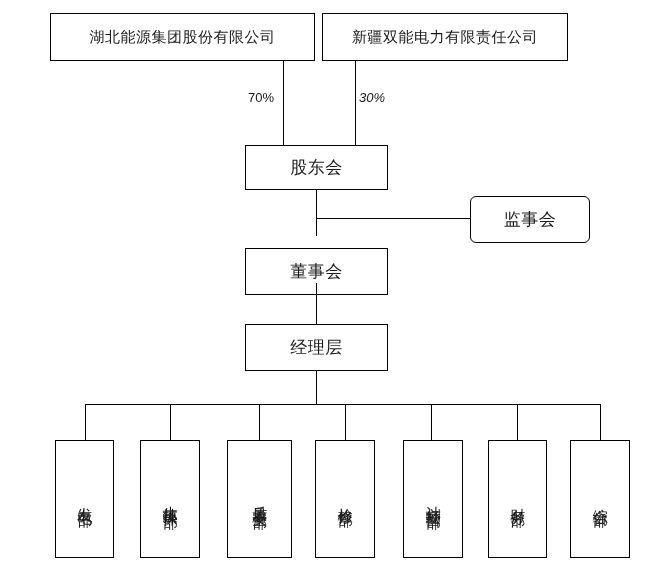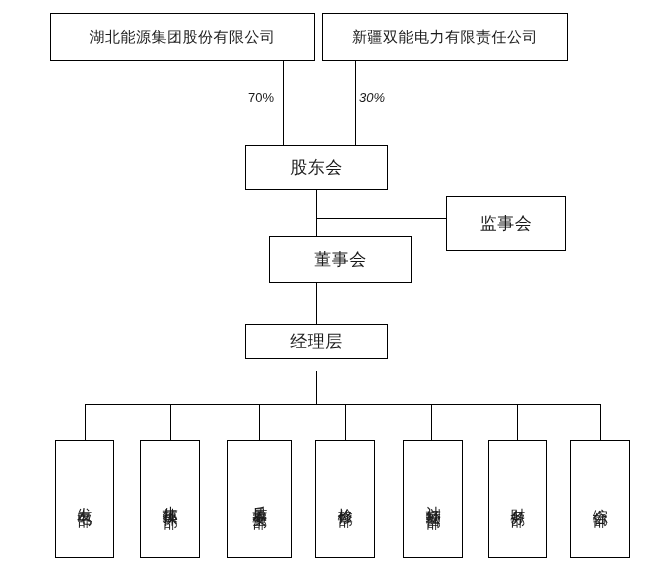--- a/index.html
+++ b/index.html
@@ -88,31 +88,31 @@
   <div class="pct-label" style="left:359px; top:90px;font-style:italic;">30%</div>
 
   <div class="node node-mid" style="left:245px; top:145px; width:143px; height:45px;">
     <span class="node-label">股东会</span>
   </div>
 
   <div class="edge edge-v" style="left:316px; top:190px; height:46px;"></div>
 
   <div class="edge edge-h" style="left:316px; top:218px; width:154px;"></div>
 
-  <div class="node node-mid" style="left:446px; top:196px; width:120px; height:55px;">
+  <div class="node node-mid" style="left:470px; top:196px; width:120px; height:47px;border-radius:6px;">
     <span class="node-label">监事会</span>
   </div>
 
-  <div class="node node-mid" style="left:245px; top:236px; width:143px; height:47px;margin-left:24px;">
+  <div class="node node-mid" style="left:245px; top:248px; width:143px; height:47px;">
     <span class="node-label">董事会</span>
   </div>
 
   <div class="edge edge-v" style="left:316px; top:283px; height:41px;"></div>
 
-  <div class="node node-mid" style="left:245px; top:324px; width:143px; height:35px;">
+  <div class="node node-mid" style="left:245px; top:324px; width:143px; height:47px;">
     <span class="node-label">经理层</span>
   </div>
 
   <div class="edge edge-v" style="left:316px; top:371px; height:33px;"></div>
   <div class="edge edge-h" style="left:85px; top:404px; width:515px;"></div>
 
   <div class="edge edge-v" style="left:85px; top:404px; height:36px;"></div>
   <div class="edge edge-v" style="left:170px; top:404px; height:36px;"></div>
   <div class="edge edge-v" style="left:259px; top:404px; height:36px;"></div>
   <div class="edge edge-v" style="left:345px; top:404px; height:36px;"></div>

